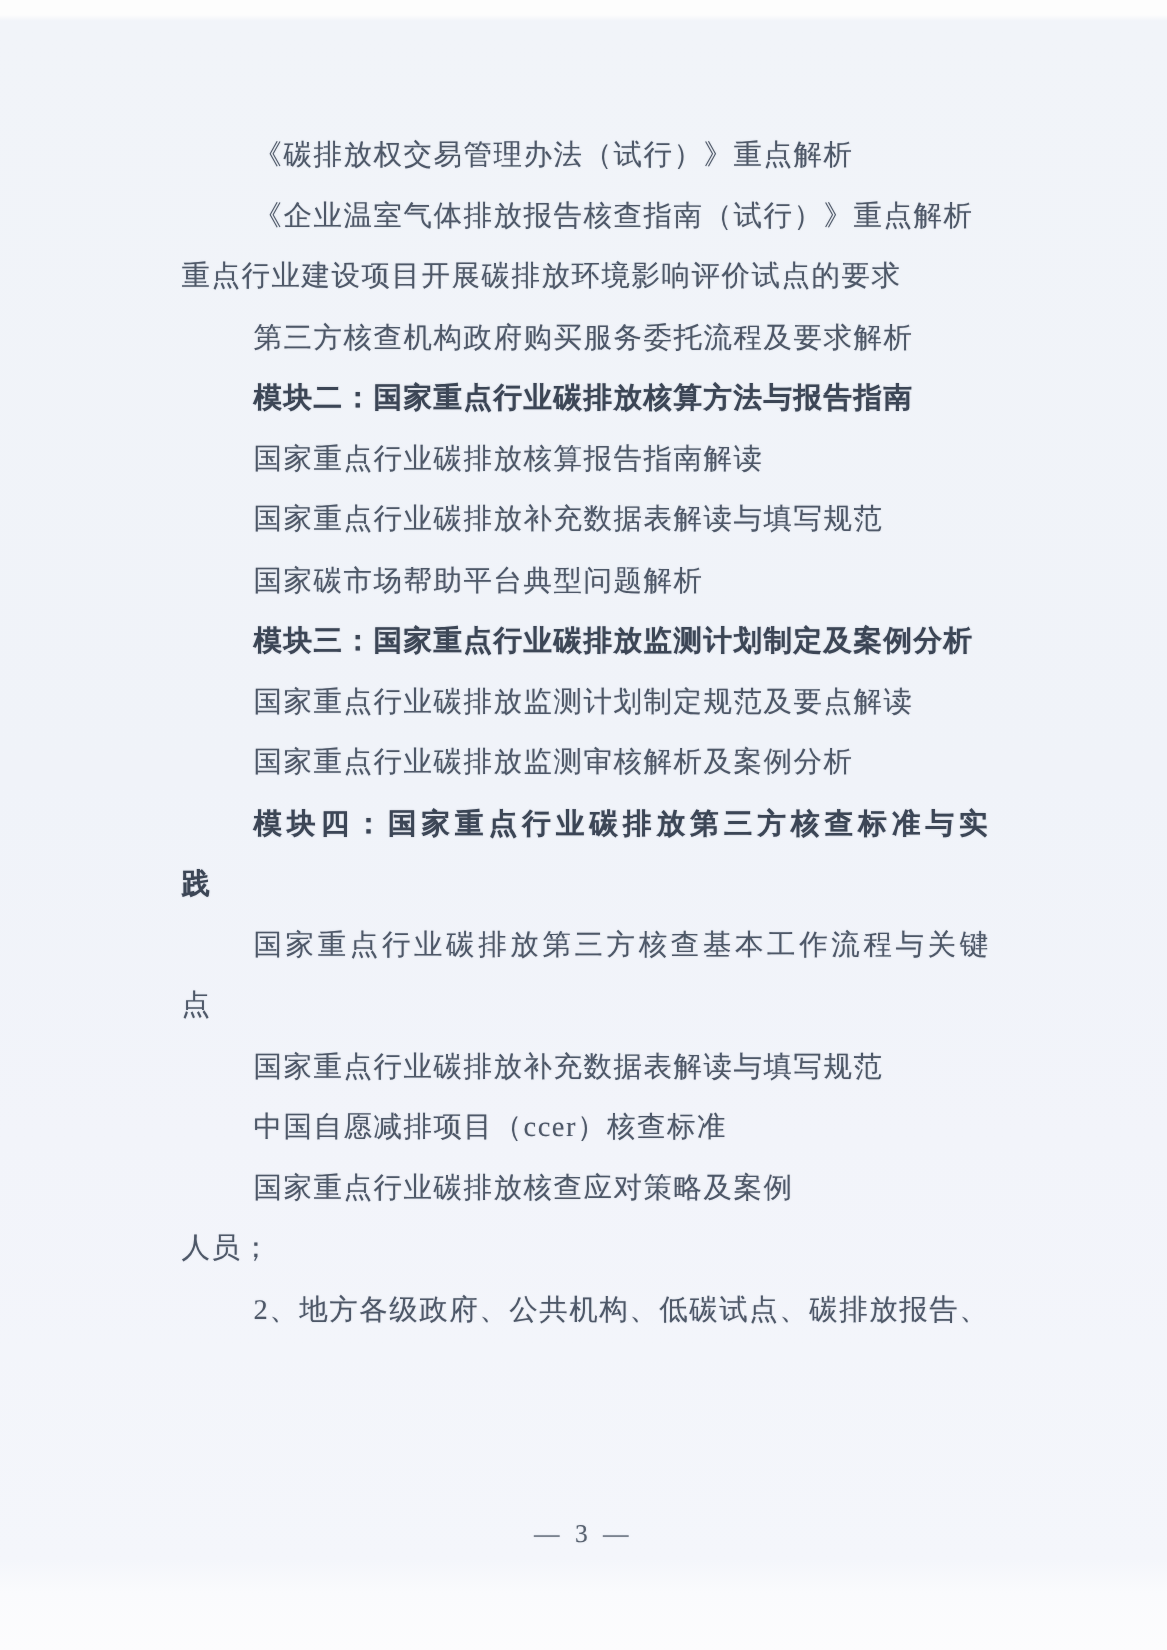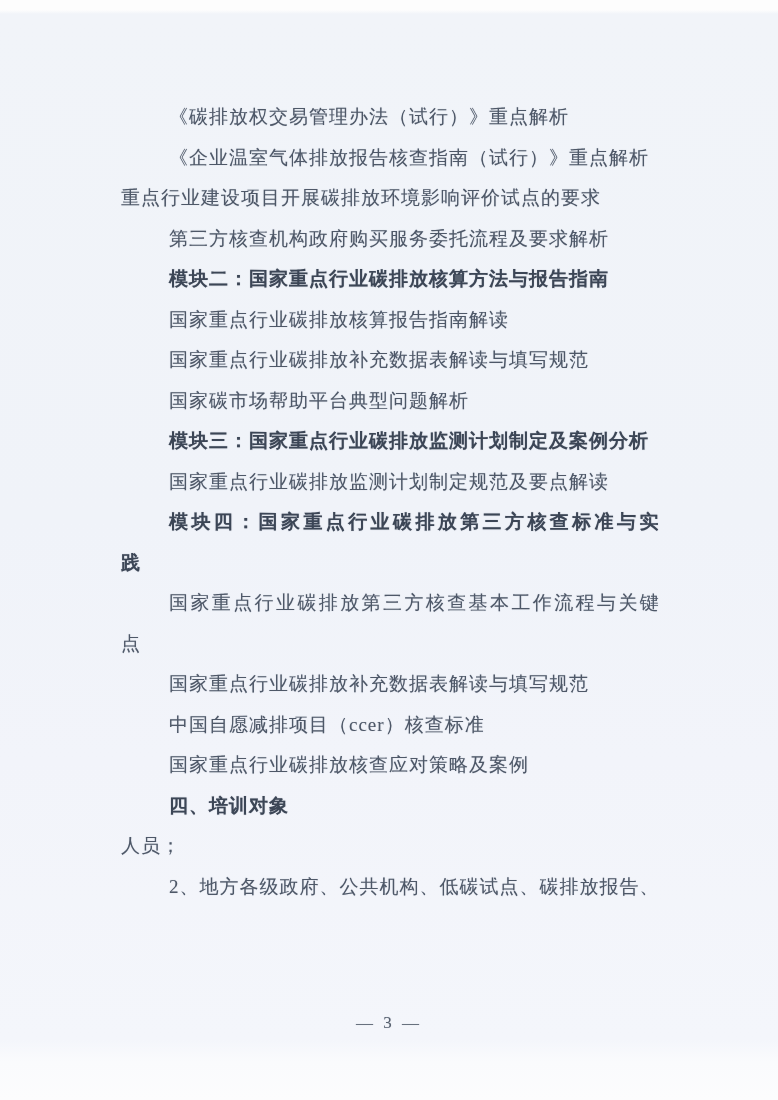--- a/index.html
+++ b/index.html
@@ -19,21 +19,21 @@
       #f0f3f9 520px,
       #f2f4fa 760px,
       #f4f6fb 1040px,
       #fafbfd 1062px,
       #fcfcfd 1100px);
     font-family: "Liberation Serif", "DejaVu Serif", serif;
   }
   .doc {
     position: absolute;
     left: 121px;
-    top: 97px;
+    top: 84px;
     width: 545px;
   }
   .line {
     font-size: 19px;
     line-height: 40.5px;
     letter-spacing: 1px;
     color: #4e5868;
     white-space: nowrap;
     text-shadow: 0 0 1px rgba(92, 103, 124, 0.38);
   }
@@ -65,25 +65,25 @@
       <div class="line indent">《碳排放权交易管理办法（试行）》重点解析</div>
       <div class="line indent">《企业温室气体排放报告核查指南（试行）》重点解析</div>
       <div class="line">重点行业建设项目开展碳排放环境影响评价试点的要求</div>
       <div class="line indent">第三方核查机构政府购买服务委托流程及要求解析</div>
       <div class="line bold indent">模块二：国家重点行业碳排放核算方法与报告指南</div>
       <div class="line indent">国家重点行业碳排放核算报告指南解读</div>
       <div class="line indent">国家重点行业碳排放补充数据表解读与填写规范</div>
       <div class="line indent">国家碳市场帮助平台典型问题解析</div>
       <div class="line bold indent">模块三：国家重点行业碳排放监测计划制定及案例分析</div>
       <div class="line indent">国家重点行业碳排放监测计划制定规范及要点解读</div>
+      <div class="line indent">国家重点行业碳排放监测审核解析及案例分析</div>
       <div class="line bold indent stretch-lg">模块四：国家重点行业碳排放第三方核查标准与实</div>
       <div class="line bold">践</div>
       <div class="line indent stretch-sm">国家重点行业碳排放第三方核查基本工作流程与关键</div>
       <div class="line">点</div>
       <div class="line indent">国家重点行业碳排放补充数据表解读与填写规范</div>
       <div class="line indent">中国自愿减排项目（ccer）核查标准</div>
       <div class="line indent">国家重点行业碳排放核查应对策略及案例</div>
-      <div class="line bold indent">四、培训对象</div>
       <div class="line">人员；</div>
       <div class="line indent">2、地方各级政府、公共机构、低碳试点、碳排放报告、</div>
     </div>
   <div class="footer">— 3 —</div>
 </div>
 
 </body></html>

